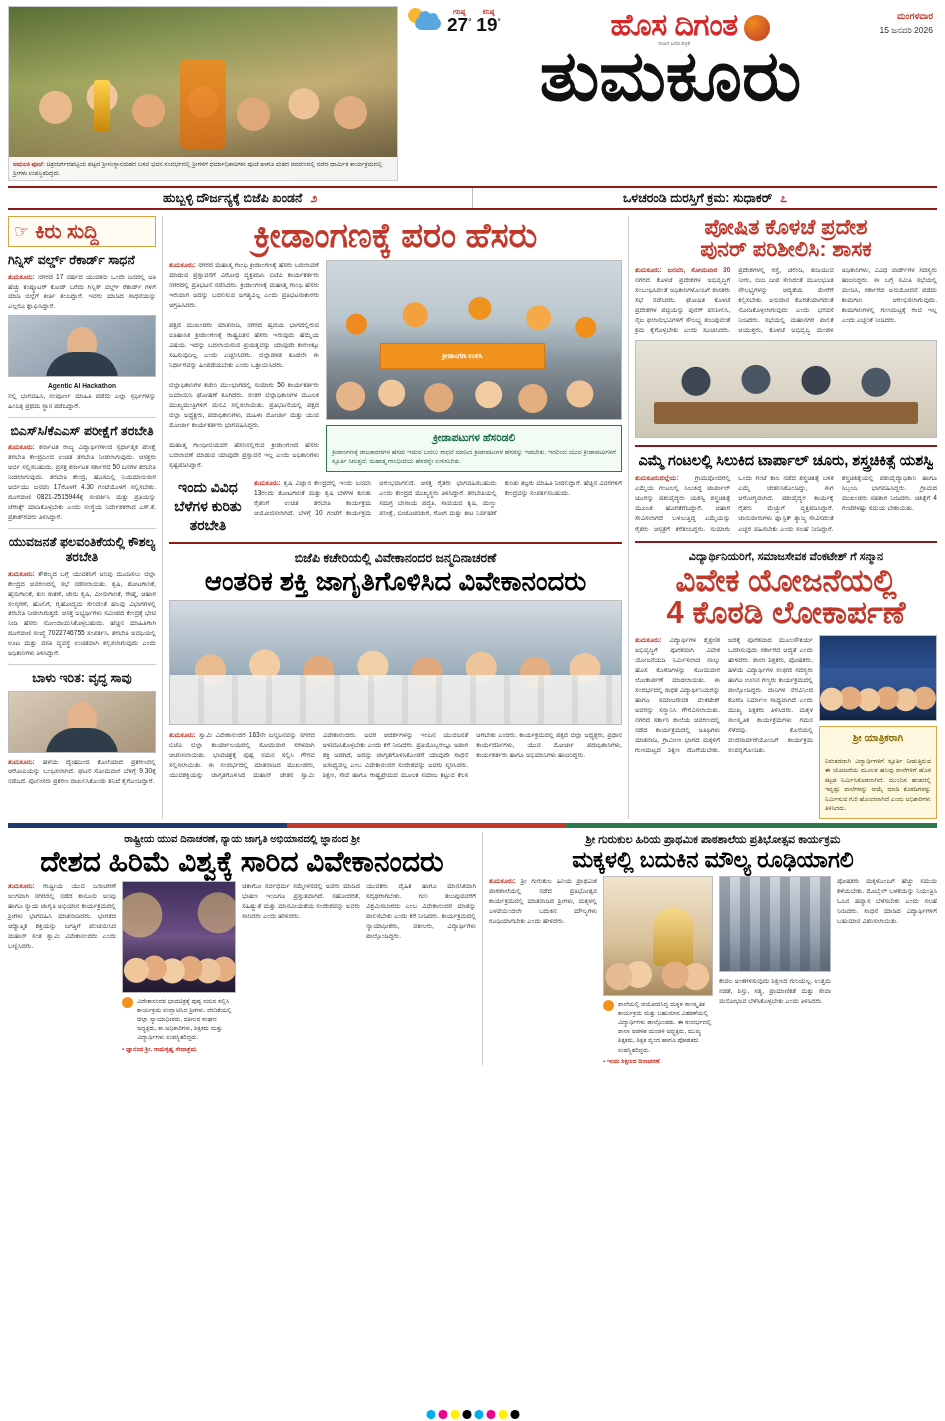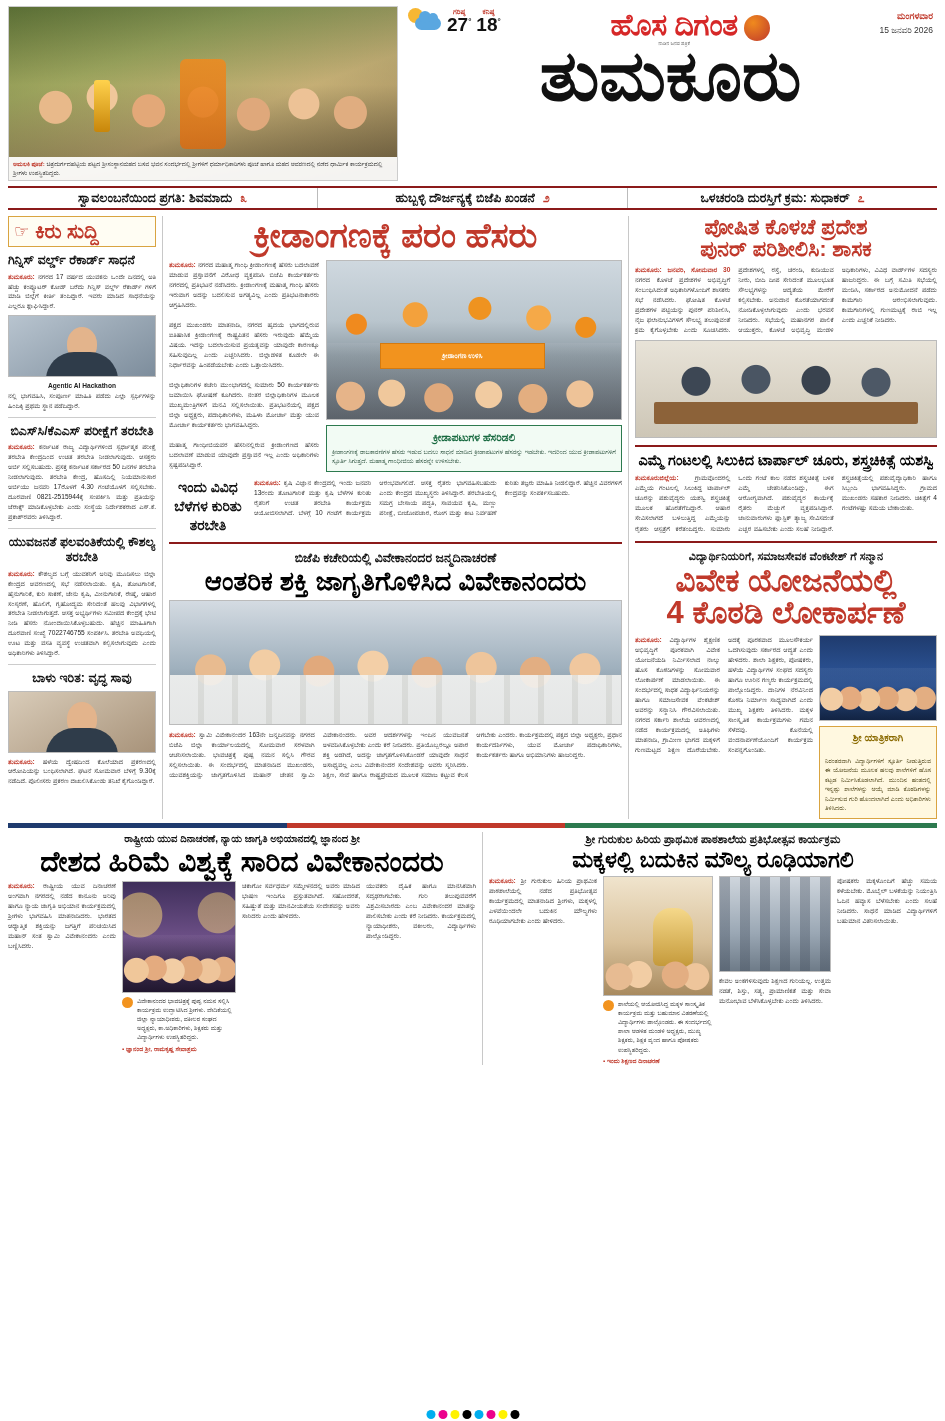--- a/index.html
+++ b/index.html
@@ -263,21 +263,21 @@
           <div class="wx-icon">
             <div class="sun"></div>
               <div class="cloud"></div>
           </div>
           <div class="wx-col">
             <div class="lab">ಗರಿಷ್ಠ</div>
             <div class="val"><span>27</span><sup>°</sup></div>
           </div>
           <div class="wx-col">
             <div class="lab">ಕನಿಷ್ಠ</div>
-            <div class="val"><span>18</span><sup>°</sup></div>
+            <div class="val"><span>19</span><sup>°</sup></div>
           </div>
         </div>
 
         <div class="brandrow">
           <div style="text-align:center">
             <div class="brand-k">ಹೊಸ ದಿಗಂತ</div>
             <div class="brand-sub">ನಾಡಿನ ಜನರ ಪತ್ರಿಕೆ</div>
           </div>
           <div class="brand-globe"></div>
         </div>
@@ -286,24 +286,20 @@
           <div class="dw">ಮಂಗಳವಾರ</div>
           <div>15 ಜನವರಿ 2026</div>
         </div>
       </div>
 
       <div class="bigtitle">ತುಮಕೂರು</div>
     </div>
   </div>
 
   <div class="teaserbar">
-    <div class="teaser">
-      <span>ಸ್ವಾವಲಂಬನೆಯಿಂದ ಪ್ರಗತಿ: ಶಿವಮಾದು</span>
-      <span class="pg">೩</span>
-    </div>
     <div class="teaser">
       <span>ಹುಬ್ಬಳ್ಳಿ ದೌರ್ಜನ್ಯಕ್ಕೆ ಬಿಜೆಪಿ ಖಂಡನೆ</span>
       <span class="pg">೨</span>
     </div>
     <div class="teaser">
       <span>ಒಳಚರಂಡಿ ದುರಸ್ತಿಗೆ ಕ್ರಮ: ಸುಧಾಕರ್</span>
       <span class="pg">೭</span>
     </div>
   </div>
 

